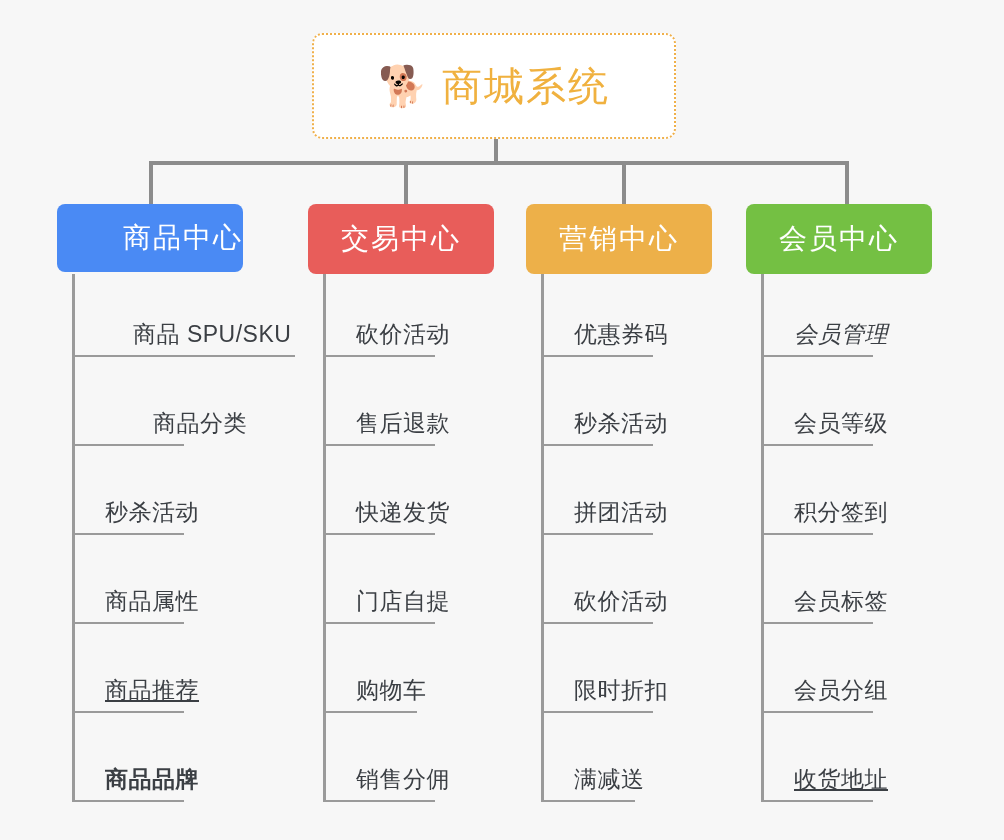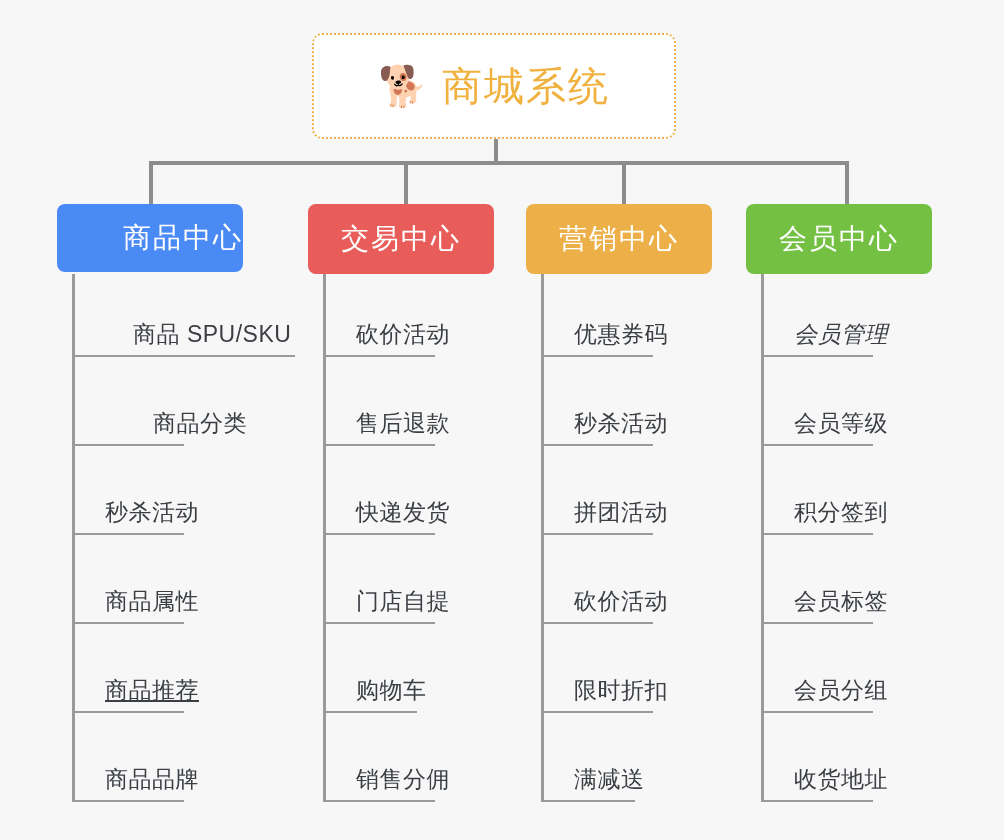--- a/index.html
+++ b/index.html
@@ -145,21 +145,21 @@
       <div class="leaf" style="left: 72px; top: 622px;">
         <div class="leaf-underline" style="width: 112px;"></div>
         <div class="leaf-label" style="left: 33px;">商品属性</div>
       </div>
       <div class="leaf" style="left: 72px; top: 711px;">
         <div class="leaf-underline" style="width: 112px;"></div>
         <div class="leaf-label" style="left: 33px; text-decoration: underline;">商品推荐</div>
       </div>
       <div class="leaf" style="left: 72px; top: 800px;">
         <div class="leaf-underline" style="width: 112px;"></div>
-        <div class="leaf-label" style="left: 33px;">商品品牌</div>
+        <div class="leaf-label" style="left: 33px; font-weight: bold;">商品品牌</div>
       </div>
       <div class="cat-box" style="left: 308px; top: 204px; width: 186px; height: 70px; background: rgb(232, 93, 90);">
         <span class="cat-label">交易中心</span>
       </div>
       <div class="branch-trunk" style="left: 323px; top: 274px; height: 528px;"></div>
       <div class="leaf" style="left: 323px; top: 355px;">
         <div class="leaf-underline" style="width: 112px;"></div>
         <div class="leaf-label" style="left: 33px;">砍价活动</div>
       </div>
       <div class="leaf" style="left: 323px; top: 444px;">
@@ -229,17 +229,17 @@
       <div class="leaf" style="left: 761px; top: 622px;">
         <div class="leaf-underline" style="width: 112px;"></div>
         <div class="leaf-label" style="left: 33px; text-align: center;">会员标签</div>
       </div>
       <div class="leaf" style="left: 761px; top: 711px;">
         <div class="leaf-underline" style="width: 112px;"></div>
         <div class="leaf-label" style="left: 33px;">会员分组</div>
       </div>
       <div class="leaf" style="left: 761px; top: 800px;">
         <div class="leaf-underline" style="width: 112px;"></div>
-        <div class="leaf-label" style="left: 33px;">收货地址</div>
+        <div class="leaf-label" style="left: 33px; text-decoration: underline;">收货地址</div>
       </div>
     </div>
 
 </div>
 
 </body></html>

